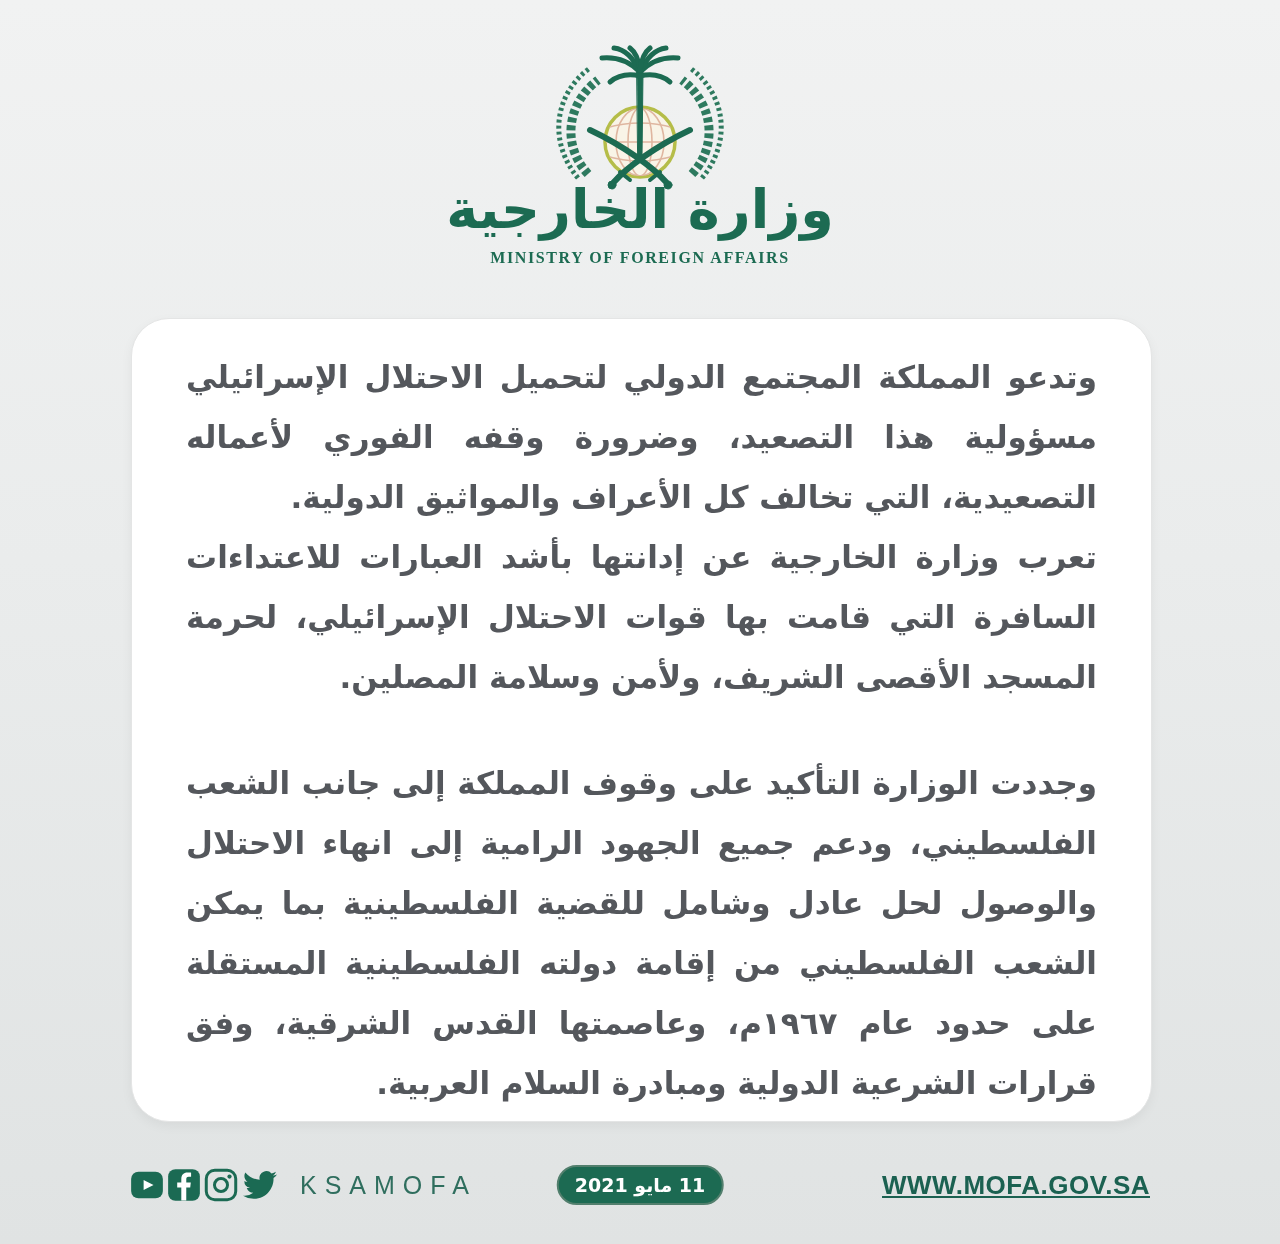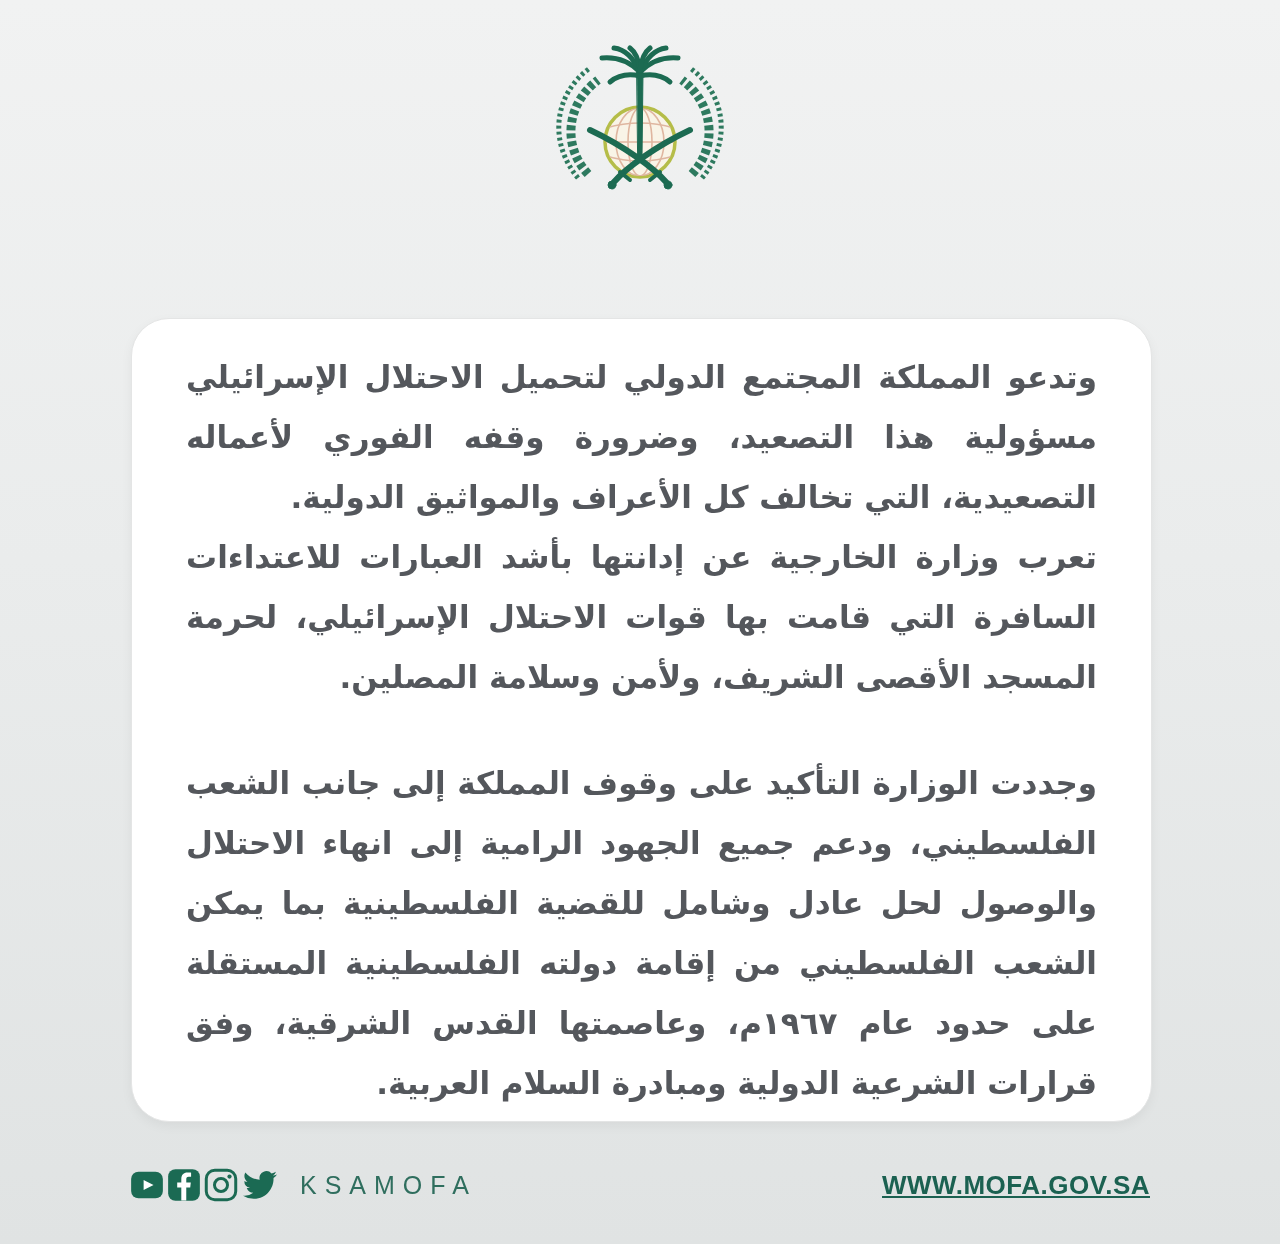--- a/index.html
+++ b/index.html
@@ -107,20 +107,22 @@
           <path d="M100,28 Q116,12 138,14"></path>
           <path d="M100,28 Q110,6 126,4"></path>
           <path d="M100,26 Q102,10 110,4"></path>
           <path d="M100,32 Q82,28 70,38"></path>
           <path d="M100,32 Q118,28 130,38"></path>
         </g>
       </g>
     </svg>
   </div>
 
+  <div class="ministry-ar">وزارة الخارجية</div>
+  <div class="ministry-en">MINISTRY OF FOREIGN AFFAIRS</div>
 
   <div class="card">
     <p class="para">وتدعو المملكة المجتمع الدولي لتحميل الاحتلال الإسرائيلي مسؤولية هذا التصعيد، وضرورة وقفه الفوري لأعماله التصعيدية، التي تخالف كل الأعراف والمواثيق الدولية.</p>
     <p class="para gap-after">تعرب وزارة الخارجية عن إدانتها بأشد العبارات للاعتداءات السافرة التي قامت بها قوات الاحتلال الإسرائيلي، لحرمة المسجد الأقصى الشريف، ولأمن وسلامة المصلين.</p>
     <p class="para">وجددت الوزارة التأكيد على وقوف المملكة إلى جانب الشعب الفلسطيني، ودعم جميع الجهود الرامية إلى انهاء الاحتلال والوصول لحل عادل وشامل للقضية الفلسطينية بما يمكن الشعب الفلسطيني من إقامة دولته الفلسطينية المستقلة على حدود عام ١٩٦٧م، وعاصمتها القدس الشرقية، وفق قرارات الشرعية الدولية ومبادرة السلام العربية.</p>
   </div>
 
   <div class="footer">
     <div class="social">
       <span>
@@ -143,17 +145,18 @@
         </svg>
       </span>
       <span>
         <svg width="38" height="34" viewBox="0 0 24 24">
           <path fill="#1b6a53" d="M23.953 4.57a10 10 0 0 1-2.825.775 4.958 4.958 0 0 0 2.163-2.723c-.951.555-2.005.959-3.127 1.184a4.92 4.92 0 0 0-8.384 4.482C7.69 8.095 4.067 6.13 1.64 3.162a4.822 4.822 0 0 0-.666 2.475c0 1.71.87 3.213 2.188 4.096a4.904 4.904 0 0 1-2.228-.616v.06a4.923 4.923 0 0 0 3.946 4.827 4.996 4.996 0 0 1-2.212.085 4.936 4.936 0 0 0 4.604 3.417A9.867 9.867 0 0 1 0 19.54a13.995 13.995 0 0 0 7.557 2.209c9.053 0 13.998-7.496 13.998-13.985 0-.21 0-.42-.015-.63A9.935 9.935 0 0 0 24 4.59z"></path>
         </svg>
       </span>
       <span class="handle">KSAMOFA</span>
     </div>
 
+    <div class="date-pill" dir="rtl">11 مايو 2021</div>
 
     <div class="website">WWW.MOFA.GOV.SA</div>
   </div>
 
 </div>
 
 </body></html>

